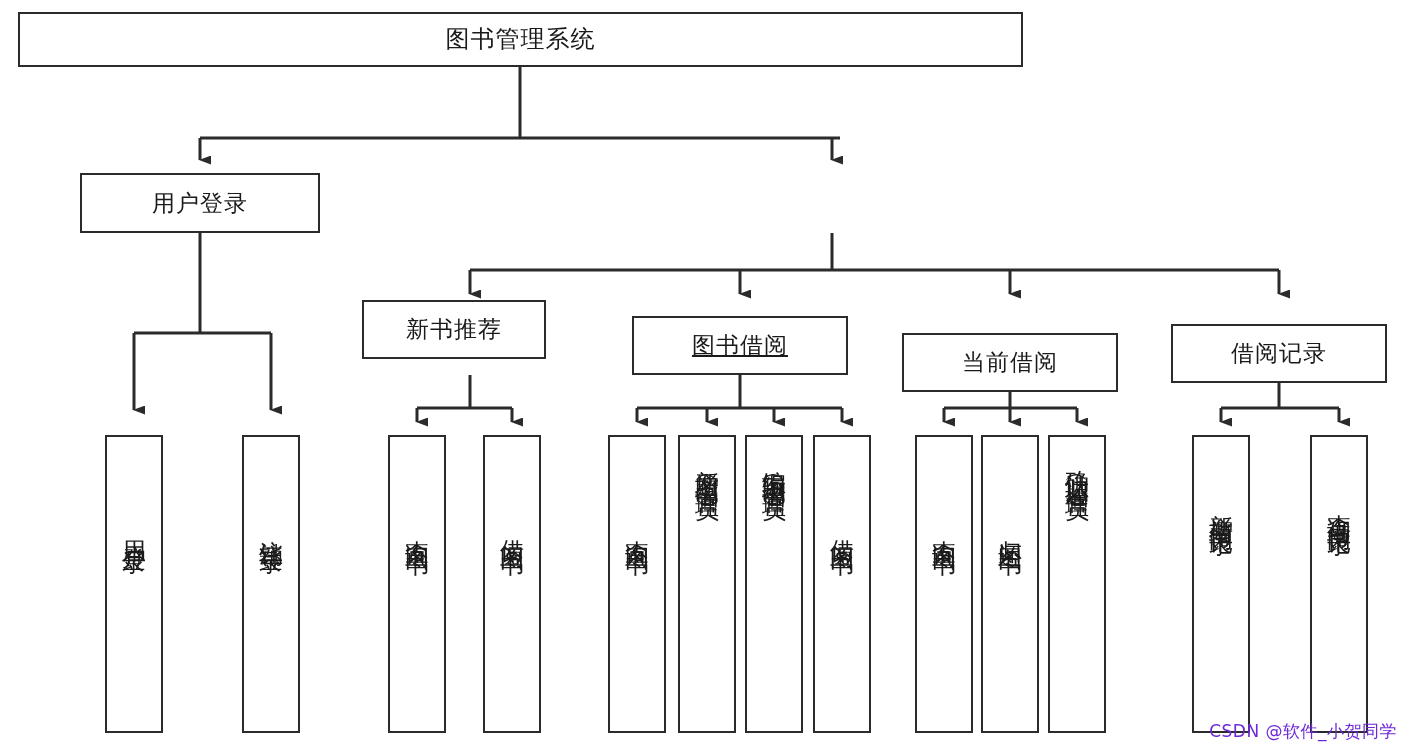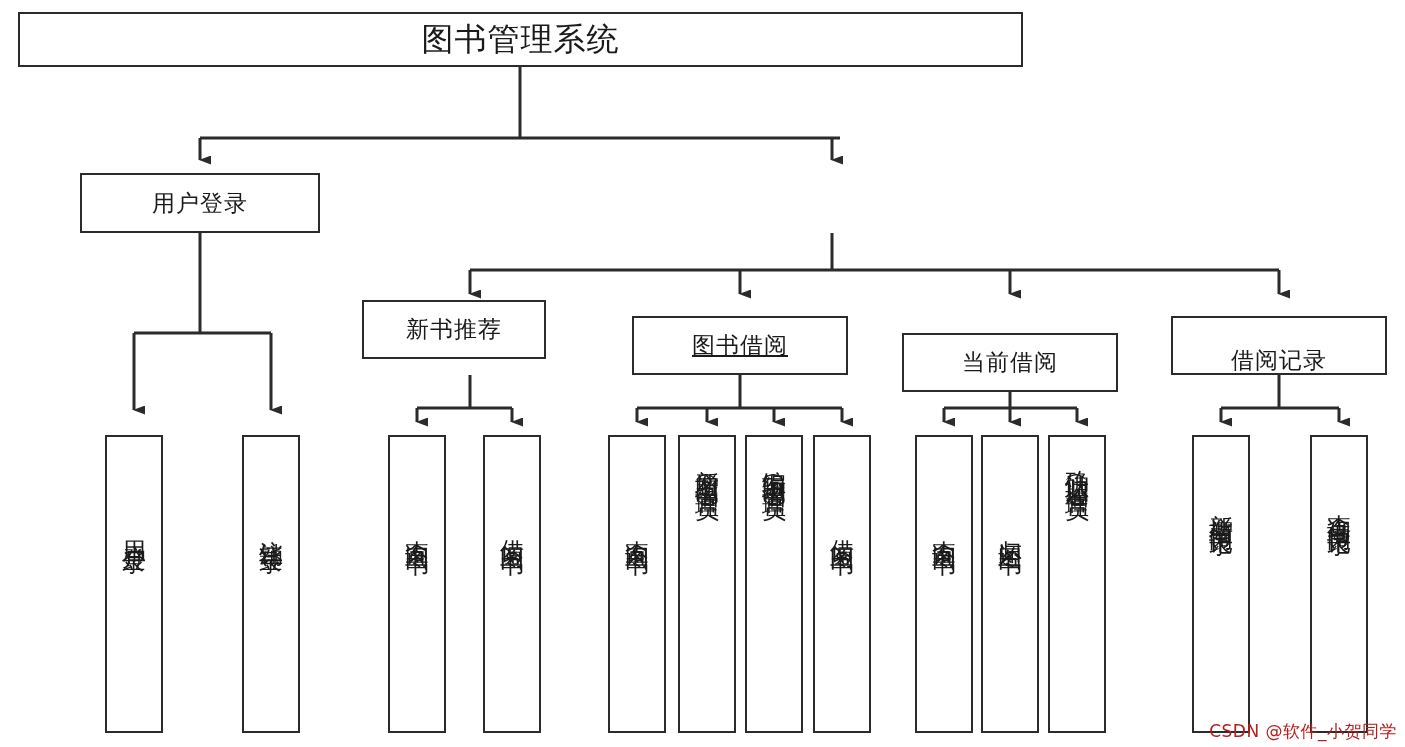--- a/index.html
+++ b/index.html
@@ -41,21 +41,21 @@
     text-align: center;
     line-height: 1.15;
     white-space: nowrap;
   }
   
   .node.horiz .label {
     font-size: 23px;
     letter-spacing: 1px;
   }
   .node.root .label {
-    font-size: 32px;
+    font-size: 24px;
     text-align: right;
   }
   
   .node.vert {
     align-items: flex-start;
     justify-content: center;
     padding-top: 6px;
   }
   .node.vert .label {
     writing-mode: vertical-rl;
@@ -72,21 +72,21 @@
     margin-top: 52px;
   }
   .node.vert.top .label {
     margin-top: 8px;
   }
   #watermark {
     position: absolute;
     right: 8px;
     bottom: 4px;
     font-size: 17px;
-    color: #b91c1c;
+    color: #6d28d9;
     letter-spacing: 0.5px;
     white-space: nowrap;
     font-family: "DejaVu Sans", "Liberation Sans", sans-serif;
   }
 </style>
 </head>
 <body>
 
 <div id="canvas">
 
@@ -150,21 +150,21 @@
 
   <div class="node horiz" style="left:362px; top:300px; width:184px; height:59px;">
     <span class="label">新书推荐</span>
   </div>
   <div class="node horiz" style="left:632px; top:316px; width:216px; height:59px;text-decoration:underline;">
     <span class="label">图书借阅</span>
   </div>
   <div class="node horiz" style="left:902px; top:316px; width:216px; height:59px;margin-top:17px;">
     <span class="label">当前借阅</span>
   </div>
-  <div class="node horiz" style="left:1171px; top:316px; width:216px; height:59px;align-items:flex-end;">
+  <div class="node horiz" style="left:1171px; top:324px; width:216px; height:59px;">
     <span class="label">借阅记录</span>
   </div>
 
   <div class="node vert mid" style="left:105px; top:435px; width:58px; height:298px;">
     <span class="label">用户登录</span>
   </div>
   <div class="node vert mid" style="left:242px; top:435px; width:58px; height:298px;">
     <span class="label">注销登录</span>
   </div>
 

